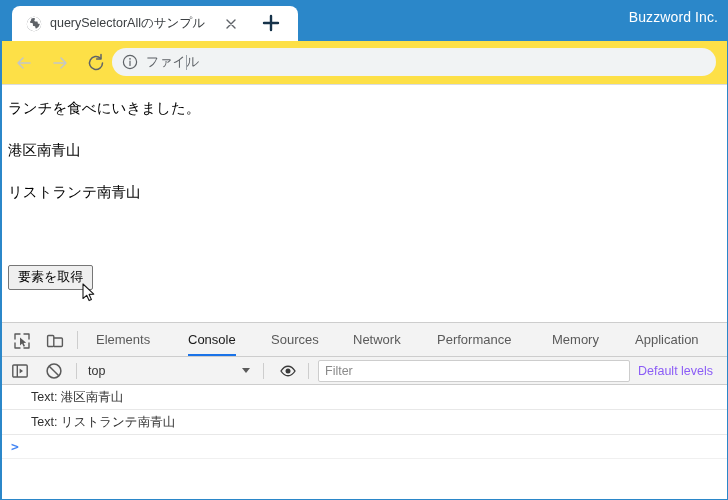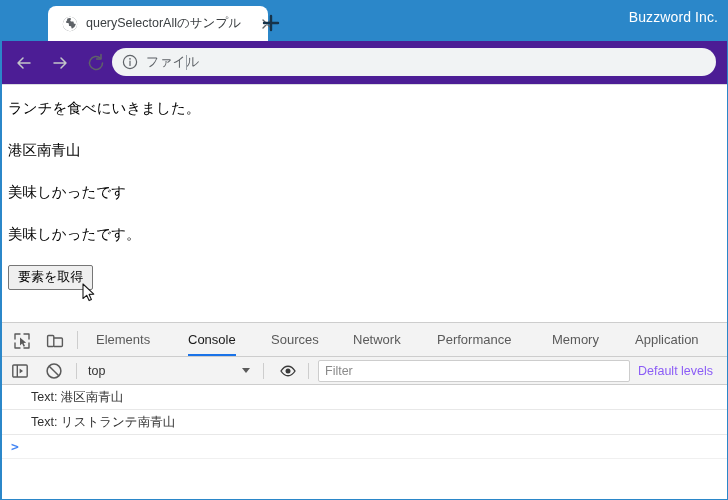--- a/index.html
+++ b/index.html
@@ -28,25 +28,24 @@
   .tabstrip {
     position: absolute;
     left: 0; top: 0;
     width: 728px; height: 41px;
     background: #2b87c9;
     overflow: hidden;
   }
   .tab {
     position: absolute;
     left: 12px; top: 6px;
-    width: 220px; height: 35px;
+    width: 286px; height: 35px;
     background: #ffffff;
     border-radius: 8px 8px 0 0;
     box-sizing: border-box;
-    margin-left: 36px;
   }
   .tab-favicon {
     position: absolute;
     left: 14px; top: 10px;
     width: 16px; height: 16px;
   }
   .tab-title {
     position: absolute;
     left: 38px; top: 9px;
     width: 172px;
@@ -75,21 +74,21 @@
     color: #ffffff;
     letter-spacing: .1px;
     white-space: nowrap;
   }
 
   
   .toolbar {
     position: absolute;
     left: 0; top: 41px;
     width: 728px; height: 44px;
-    background: #4c1d95;
+    background: #fde047;
     border-bottom: 1px solid #dadce0;
     box-sizing: border-box;
   }
   .nav-btn {
     position: absolute;
     top: 10px;
     width: 24px; height: 24px;
     cursor: pointer;
   }
   .nav-back { left: 12px; }
@@ -397,22 +396,21 @@
         </svg>
       </span>
       <span class="omni-scheme">ファイル</span>
       <span class="omni-caret"></span>
     </div>
   </div>
 
   <div class="viewport">
     <div class="page-p p0">ランチを食べにいきました。</div>
     <div class="page-p p1">港区南青山</div>
-    <div class="page-p p2">美味しかったです</div>
-    <div class="page-p p3">美味しかったです。</div>
+    <div class="page-p p2">リストランテ南青山</div>
 
     <button class="page-button">要素を取得</button>
   </div>
 
   <span class="cursor">
     <svg width="14" height="20" viewBox="0 0 14 20">
       <path d="M1 1 L1 15.5 L4.7 12.3 L7.1 17.6 L9.4 16.5 L7.1 11.4 L11.8 11.1 Z" fill="#ffffff" stroke="#1a1a1a" stroke-width="1.1" stroke-linejoin="round"></path>
     </svg>
   </span>
 

